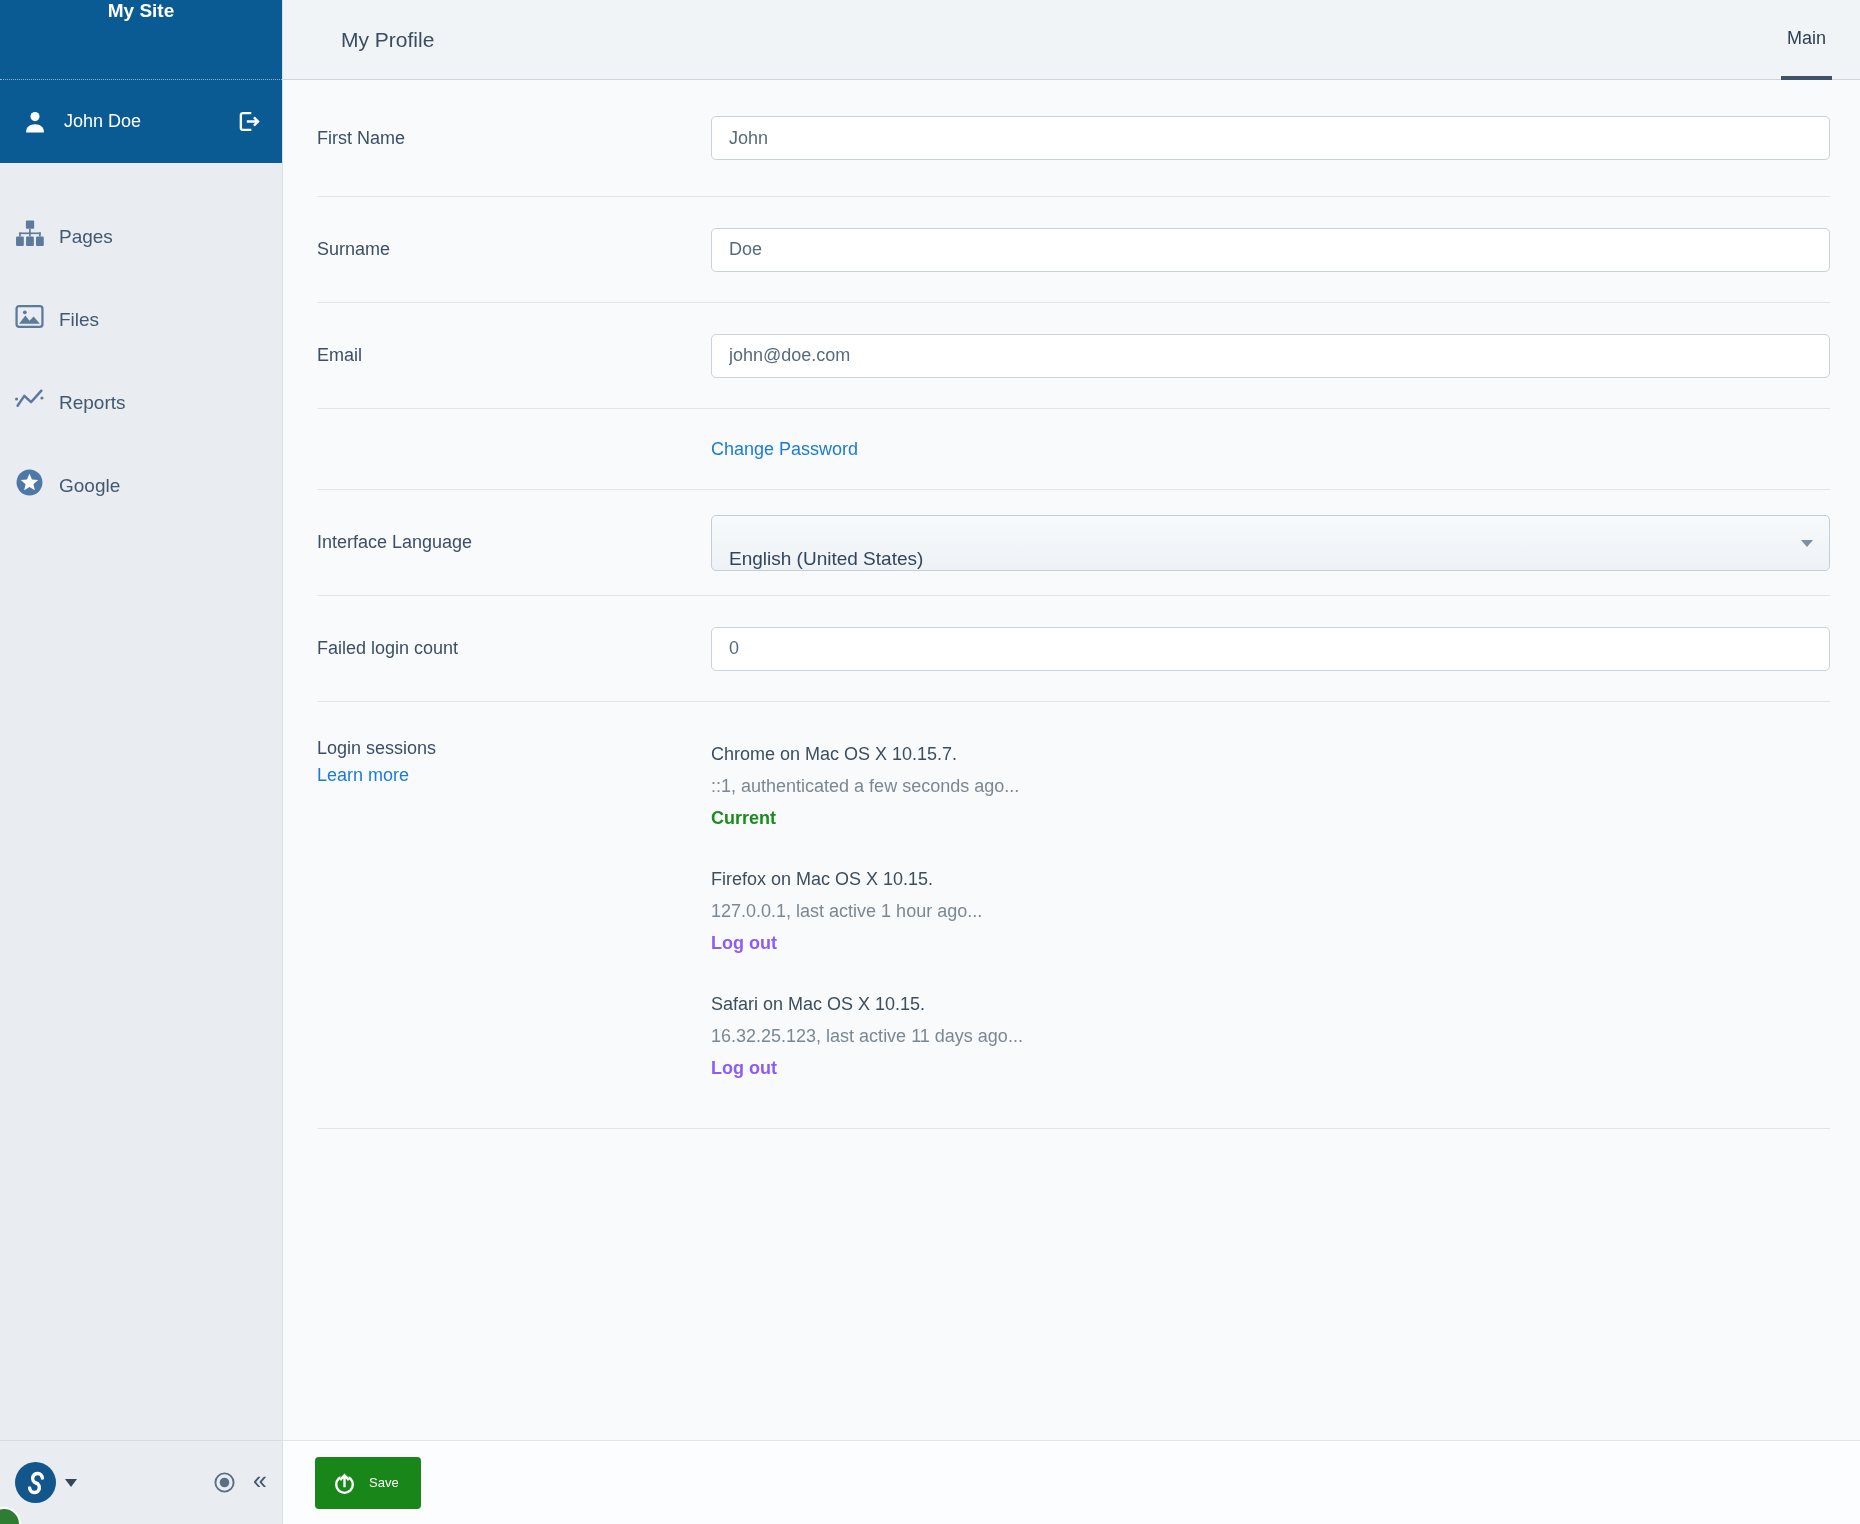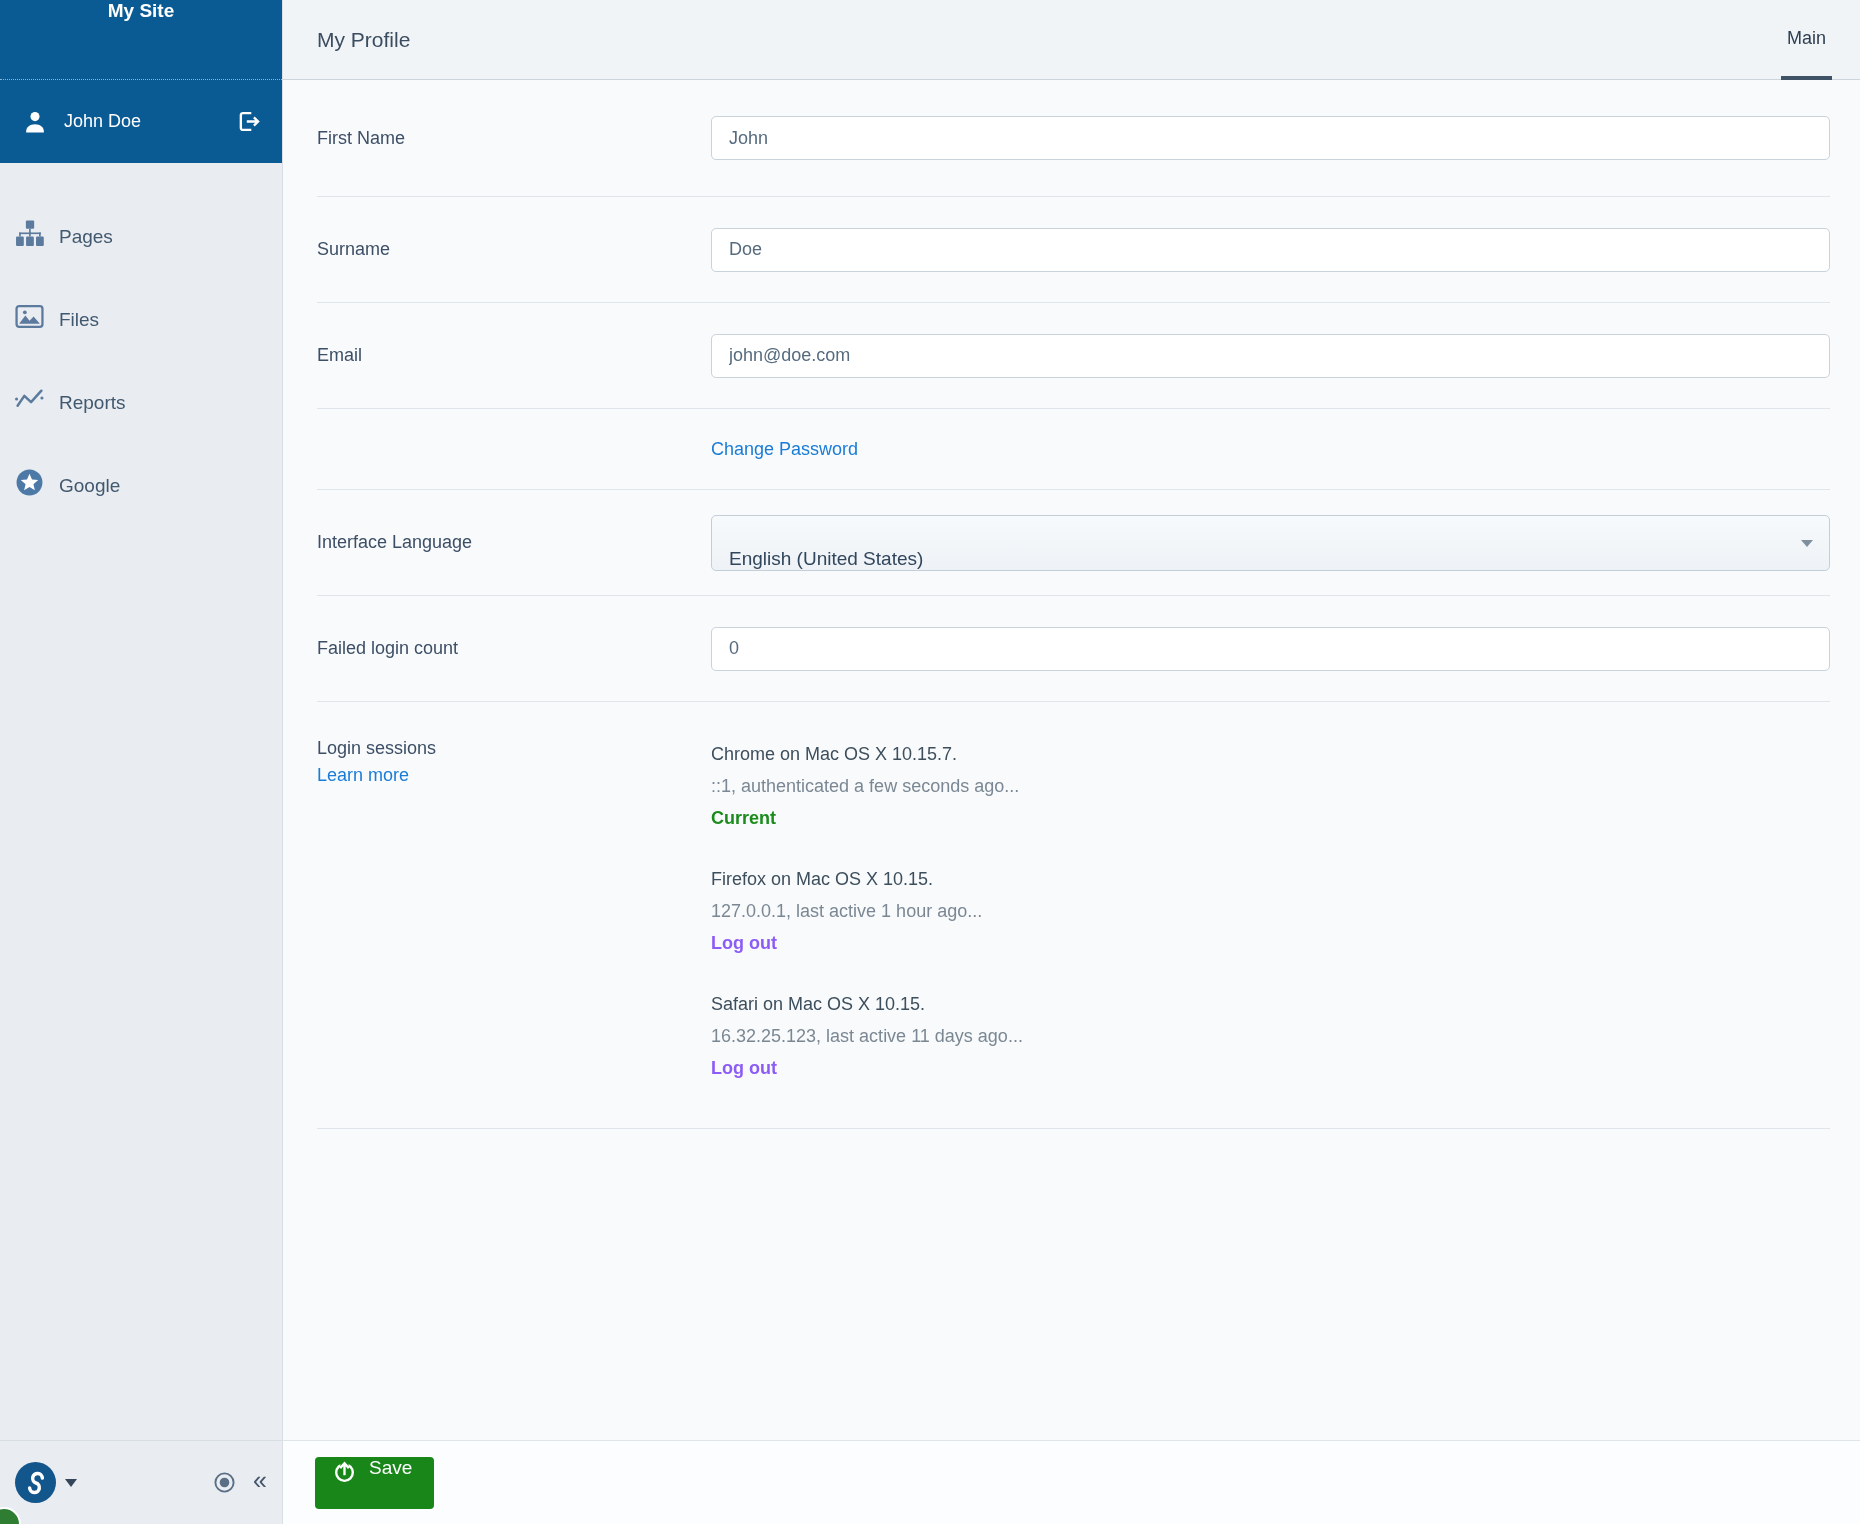--- a/index.html
+++ b/index.html
@@ -32,21 +32,21 @@
   .collapse-btn { font-size:25px; color:#45576b; margin-left:17px; cursor:pointer;
     line-height:1; padding-bottom:4px; }
 
   .corner-widget { position:absolute; left:-13px; bottom:-17px; width:34px; height:34px;
     border-radius:50%; background:#2e7d32; border:2px solid #fff; }
 
   
   .main { position:absolute; left:282px; right:0; top:0; bottom:0; border-left:1px solid #d9dfe5; }
   .main-header { position:absolute; left:0; right:0; top:0; height:80px; background:#f0f4f7;
     border-bottom:1px solid #ccd5dd; display:flex; align-items:center; padding-left:34px; }
-  .page-title { font-size:21px; color:#3b4c60; }
+  .page-title { font-size:21px; color:#3b4c60;margin-left:24px; }
   .tab { position:absolute; right:28px; top:0; height:80px; display:flex; align-items:center;
     border-bottom:4px solid #3f5266; padding:0 6px; cursor:pointer; }
   .tab-label { font-size:18px; color:#2d3e50; }
 
   .content { position:absolute; left:0; right:0; top:80px; bottom:84px; background:#f8fafc;
     padding:0 30px 0 34px; overflow:hidden; }
   .frow { display:flex; align-items:center; border-bottom:1px solid #dfe5ea; min-height:106px; }
   .frow.first { min-height:117px; }
   .frow.short { min-height:81px; }
   .lcol { width:394px; flex-shrink:0; font-size:18px; color:#3d4f66; }
@@ -68,22 +68,22 @@
   .session-block { margin-bottom:29px; }
   .session-block:last-child { margin-bottom:0; }
   .session-title { font-size:18px; color:#3d4e5c; line-height:32px; }
   .session-detail { font-size:18px; color:#7b8893; line-height:32px; }
   .session-action { font-size:18px; font-weight:bold; line-height:32px; }
   .session-action.current { color:#1b8c1b; }
   .session-action.logout { color:#8b5cf6; cursor:pointer; }
 
   .main-footer { position:absolute; left:0; right:0; bottom:0; height:84px; background:#fcfdfe;
     border-top:1px solid #dfe4e9; display:flex; align-items:center; padding-left:32px; }
-  .save-btn { display:flex; align-items:flex-start; gap:11px; background:#188618; border:none;
-    color:#fff; font-size:19px; font-family:"Liberation Sans", sans-serif;
+  .save-btn { display:flex; align-items:center; gap:11px; background:#188618; border:none;
+    color:#fff; font-size:13px; font-family:"Liberation Sans", sans-serif;
     padding:0 22px 0 16px; height:52px; border-radius:4px; cursor:pointer; }
 </style>
 </head>
 <body>
 
 <div class="sidebar">
 
   <div class="sidebar-header">
     <span class="site-title">My Site</span>
   </div>

